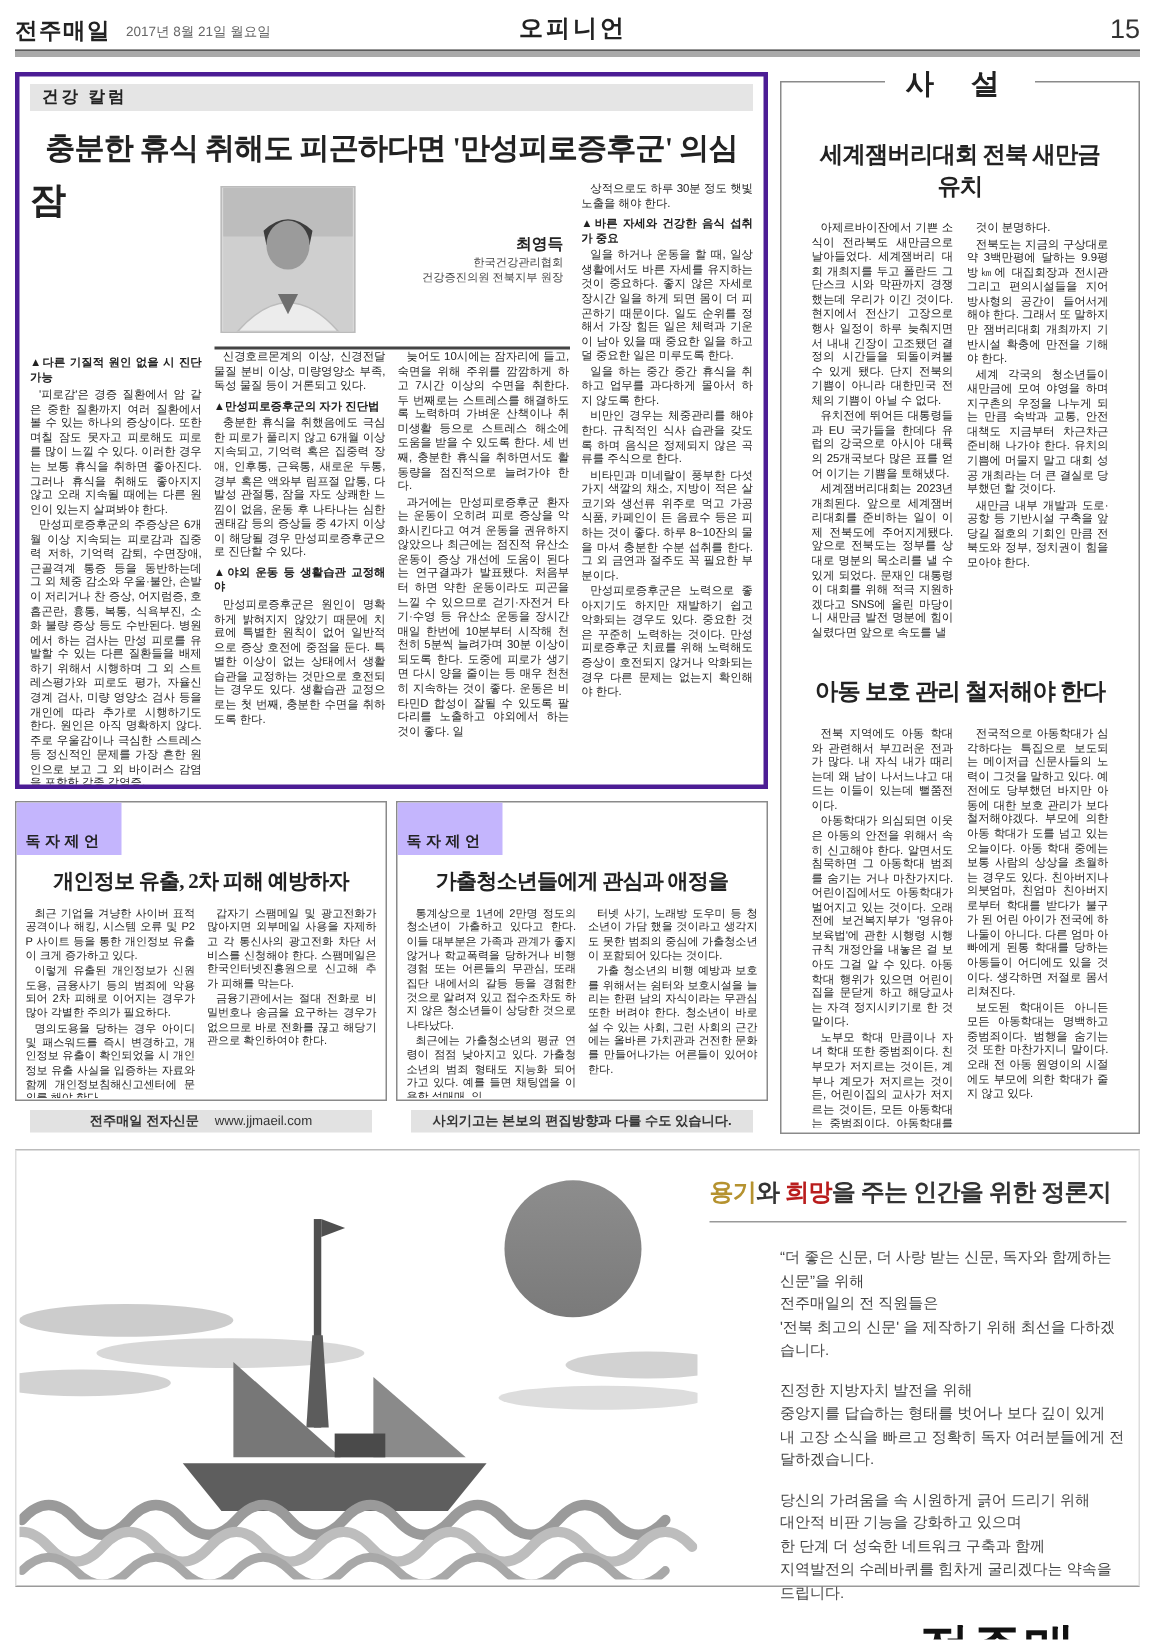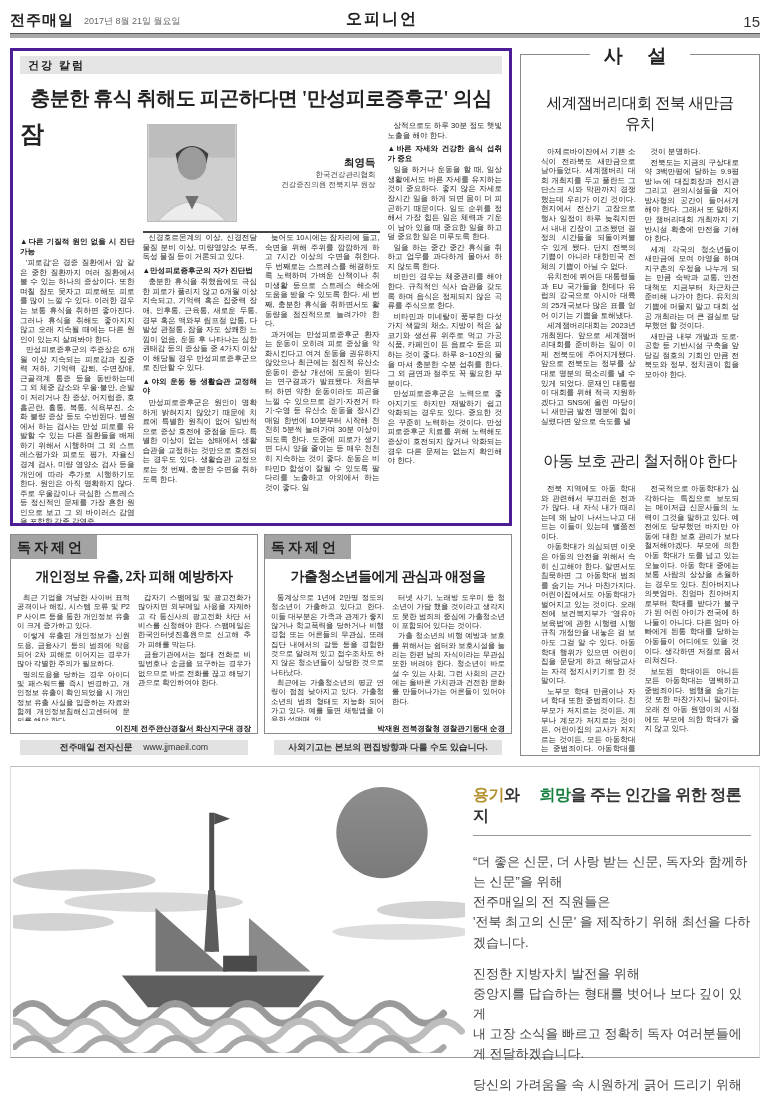--- a/index.html
+++ b/index.html
@@ -9,21 +9,21 @@
     font-family:"Liberation Sans","DejaVu Sans",sans-serif;
     color:#222; overflow:hidden;
   }
   .serif { font-family:"Liberation Serif","DejaVu Serif",serif; }
 
   
   .page-header { position:relative; height:24px; display:flex; align-items:flex-end; }
   .masthead { font-weight:bold; font-size:15px; letter-spacing:1px; }
   .pub-date { font-size:9px; color:#666; margin-left:10px; padding-bottom:2px; }
   .section-title { position:absolute; left:0; right:6px; text-align:center; font-weight:bold; font-size:16px; letter-spacing:2px; }
-  .page-num { margin-left:auto; font-size:15px; color:#333; }
+  .page-num { margin-left:auto; font-size:18px; color:#333; }
   .header-rule { height:5px; background:#a9a9a9; border-top:1px solid #5a5a5a; margin-top:3px; }
 
   
   .main { display:grid; grid-template-columns:502px 1fr; gap:8px; margin-top:10px; }
 
   
   .health-box { border:3px solid #4c1d95; height:478px; padding:5px 7px; overflow:hidden; }
   .kicker-bar { background:#e5e5e5; height:18px; line-height:18px; font-weight:bold; font-size:11px; padding-left:8px; letter-spacing:2px; }
   .health-headline { text-align:center; font-weight:bold; font-size:20px; letter-spacing:-0.5px; margin:11px 0 9px; }
   .article-grid { display:grid; grid-template-columns:repeat(4,1fr); grid-template-rows:112px 1fr; column-gap:8px; height:404px; overflow:hidden; }
@@ -39,49 +39,49 @@
   .sub-head { font-weight:bold; margin:4px 0 2px; }
   .photo-frame { width:90px; height:98px; flex:0 0 auto; border:1px solid #bbb; background:#d9d9d9; }
   .photo-caption { text-align:right; flex:1; }
   .cap-name { font-weight:bold; font-size:10.5px; }
   .cap-org, .cap-title { font-size:7.5px; color:#444; line-height:1.4; }
 
   
   .reader-row { display:grid; grid-template-columns:1fr 1fr; gap:6px; margin-top:8px; }
   .reader-unit {}
   .reader-box { border:1px solid #8a8a8a; height:200px; padding:0 6px 4px; overflow:hidden; }
-  .reader-label { display:inline-block; background:#a3a3a3; font-weight:bold; font-size:14px; letter-spacing:3px; padding:4px 12px 2px 6px; margin-left:-6px; }
+  .reader-label { display:inline-block; background:#c4b5fd; font-weight:bold; font-size:10px; letter-spacing:3px; padding:19px 12px 2px 6px; margin-left:-6px; }
   .reader-headline { text-align:center; font-weight:bold; font-size:14px; letter-spacing:-0.5px; margin:9px 0 7px; }
   .reader-cols { display:grid; grid-template-columns:1fr 1fr; column-gap:8px; height:128px; overflow:hidden; }
   .reader-cols .body-text { font-size:7.4px; }
   .reader-byline { text-align:right; font-weight:bold; font-size:7.6px; margin-top:3px; }
   .footer-bar { background:#e2e2e2; height:15px; line-height:15px; text-align:center; font-weight:bold; font-size:8.8px; margin:6px 10px 0; color:#333; }
   .footer-bar .url { font-weight:normal; margin-left:8px; }
 
   
   .sasol-box { border:1px solid #8a8a8a; height:702px; padding:0 20px 6px; overflow:visible; margin-top:6px; }
   .sasol-title-wrap { display:flex; justify-content:center; margin-top:-12px; }
   .sasol-title { background:#fff; padding:0 14px; font-weight:bold; font-size:19px; letter-spacing:10px; }
-  .ed-headline { text-align:center; font-weight:normal; font-size:15.5px; letter-spacing:-0.5px; }
+  .ed-headline { text-align:center; font-weight:bold; font-size:15.5px; letter-spacing:-0.5px; }
   .ed1-headline { margin:24px 0 12px; }
   .ed2-headline { margin:16px 0 12px; }
   .ed-cols { display:grid; grid-template-columns:1fr 1fr; column-gap:9px; overflow:hidden; }
   .ed-cols .body-text { font-size:7.6px; }
   .ed1-cols { height:288px; }
   .ed2-cols { height:268px; }
 
   
   .ad-banner { margin-top:10px; border-top:1px solid #bbbbbb; border-bottom:1px solid #9a9a9a; border-left:1px solid #dddddd; border-right:1px solid #dddddd; height:292px; display:flex; align-items:stretch; padding:4px 2px; }
   .ad-art { width:452px; flex:0 0 auto; }
   .ad-copy { flex:1; padding:14px 6px 6px 8px; display:flex; flex-direction:column; }
   .ad-title { font-weight:bold; font-size:16px; letter-spacing:-0.5px; color:#333; }
   .ad-title .w1 { color:#b5922f; }
-  .ad-title .w2 { color:#15803d;margin-left:16px; }
+  .ad-title .w2 { color:#b91c1c; }
   .ad-title-rule { border-bottom:1px solid #999; margin:8px 0 16px; }
-  .ad-para { font-size:13px; line-height:1.55; color:#444; white-space:pre-line; margin-bottom:11px; }
+  .ad-para { font-size:10px; line-height:1.55; color:#444; white-space:pre-line; margin-bottom:11px;margin-left:47px; }
   .ad-footer { margin-top:auto; display:flex; align-items:flex-end; justify-content:flex-end; gap:10px; padding-bottom:4px; }
   .ad-slogan { font-weight:normal; font-size:10px; color:#222; padding-bottom:5px; letter-spacing:-0.3px;text-align:right; }
   .ad-logo { font-weight:900; font-size:34px; letter-spacing:1px; color:#111; line-height:1; }
 </style>
 </head>
 <body>
 
 <div class="page-header">
   <span class="masthead">전주매일</span>
   <span class="pub-date">2017년 8월 21일 월요일</span>

